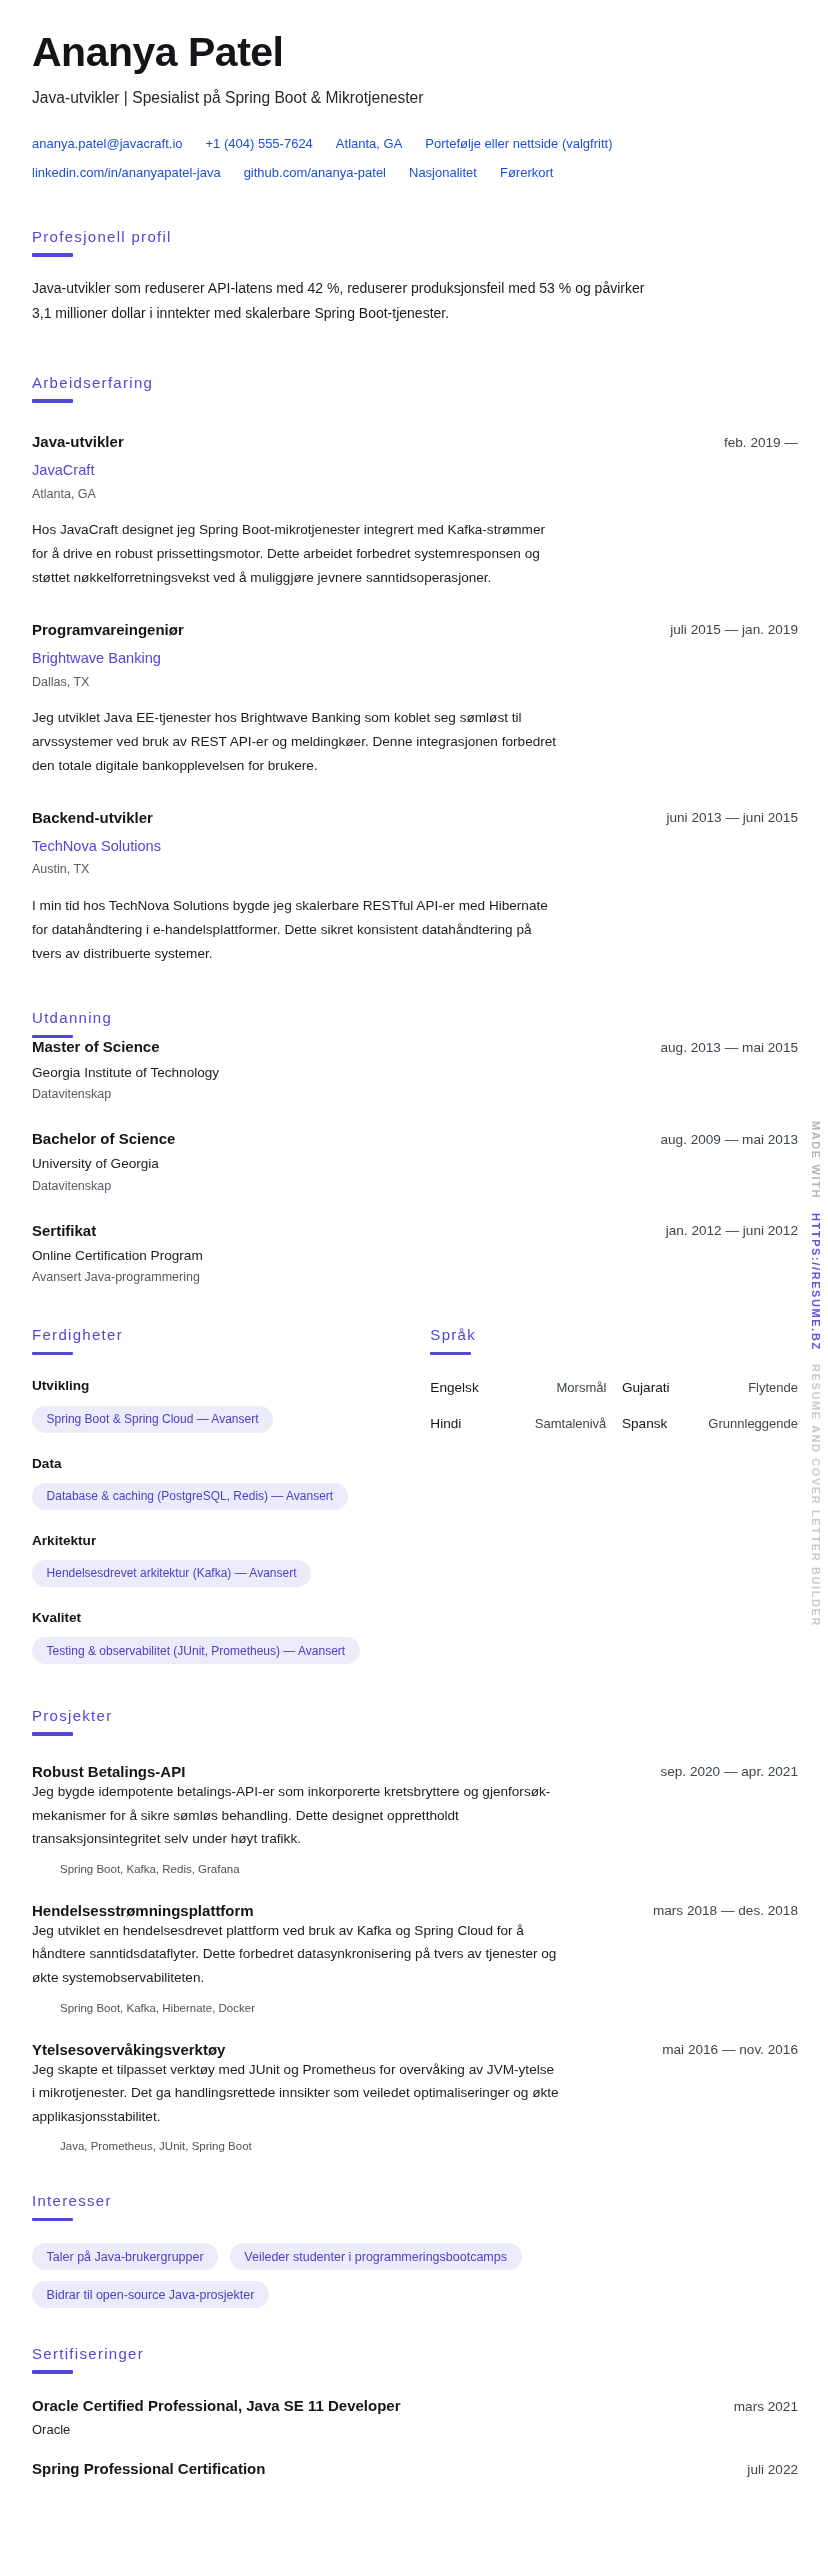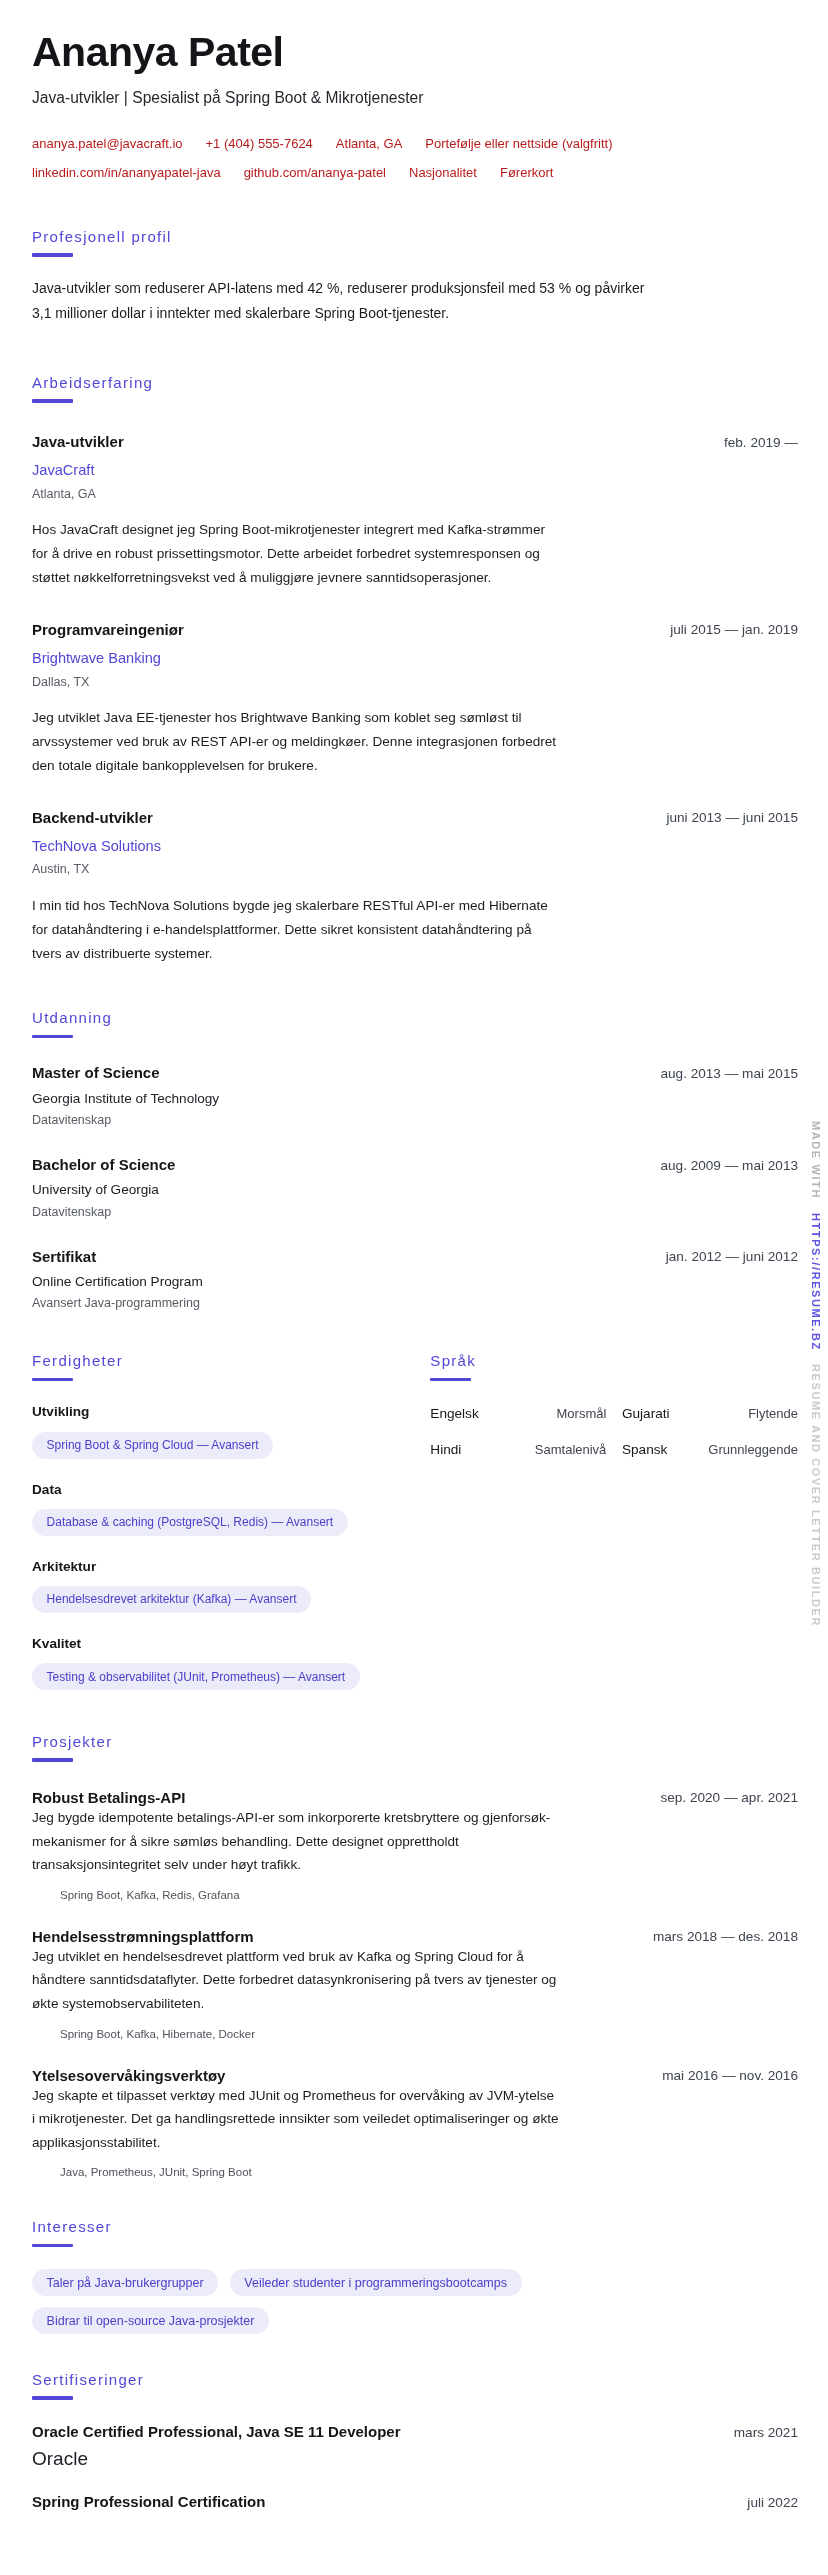--- a/index.html
+++ b/index.html
@@ -4,21 +4,21 @@
 <style>
   * { margin:0; padding:0; box-sizing:border-box; }
   html,body { width:828px; height:2576px; background:#ffffff; overflow:hidden; }
   body { font-family:"Liberation Sans", sans-serif; color:#1e2025; position:relative; }
   .page { padding:32px 30px 0 32px; position:relative; }
 
   
   .name { font-size:41px; font-weight:700; color:#141519; letter-spacing:-0.5px; line-height:1; }
   .headline { font-size:15.6px; color:#27282e; margin-top:15.6px; }
   .contact-row { display:flex; flex-wrap:wrap; column-gap:23px; row-gap:6.3px;
-                 font-size:13px; color:#b91c1c; }
+                 font-size:13px; color:#1d4ed8; }
   .contact-row.first { margin-top:29px; }
   .contact-row.second { margin-top:14px; }
 
   
   .sec-title { font-size:15px; font-weight:400; color:#5147d6; letter-spacing:1.3px; }
   .sec-rule  { width:41px; height:3.7px; background:#5147d6; margin-top:8.3px; border-radius:1px; }
 
   
   .entry-head { display:flex; justify-content:space-between; align-items:flex-start; }
   .entry-title { font-size:15px; font-weight:700; color:#15161a; }
@@ -28,21 +28,21 @@
   .desc { font-size:13.6px; line-height:1.75; color:#1c1d21; max-width:527px; margin-top:17.7px; }
   .stack { font-size:11.5px; color:#4e535c; margin-top:11.5px;margin-left:28px; }
 
   
   .sec-profile { margin-top:48px; }
   .profile-text { font-size:14px; line-height:1.8; color:#1c1d21; max-width:631px; margin-top:19px; }
   .sec-experience { margin-top:48px; }
   .job { margin-top:30px; }
   .job + .job { margin-top:31px; }
   .sec-education { margin-top:44px; }
-  .edu { margin-top:26px; }
+  .edu { }
   .edu + .edu { margin-top:29px; }
   .edu-school { font-size:13.6px; color:#202228; margin-top:9.4px; }
   .edu-field { font-size:12.5px; color:#565b64; margin-top:7.3px; }
 
   
   .two-col { display:flex; justify-content:space-between; margin-top:42px; }
   .col-skills { width:47%; }
   .col-langs { width:48%; }
   .skill-cat { font-size:13.6px; font-weight:700; color:#15161a; margin-top:23px; }
   .pill { display:inline-block; background:#ecebfa; color:#4a41c8; font-size:12px;
@@ -58,21 +58,21 @@
   .project .desc { margin-top:0; }
 
   
   .sec-interests { margin-top:40px; }
   .pill-wrap { display:flex; flex-wrap:wrap; gap:11.5px; margin-top:22px; max-width:553px; }
   .pill-wrap .pill { margin-top:0; font-size:12.5px; }
 
   
   .sec-certs { margin-top:37px; }
   .cert { margin-top:23px; }
-  .cert-issuer { font-size:19px; color:#202228; margin-top:8.3px; }
+  .cert-issuer { font-size:13px; color:#202228; margin-top:8.3px; }
 
   
   .watermark { position:absolute; top:1121px; right:6.3px; display:flex; flex-direction:column;
                gap:13.6px; align-items:center; }
   .watermark span { writing-mode:vertical-rl; font-size:11px; letter-spacing:1.6px; font-weight:600; }
   .wm-made { color:#b3b6bc; }
   .wm-url { color:#5d54e6; font-weight:700; }
   .wm-tag { color:#c7cacf; }
 </style>
 </head>

